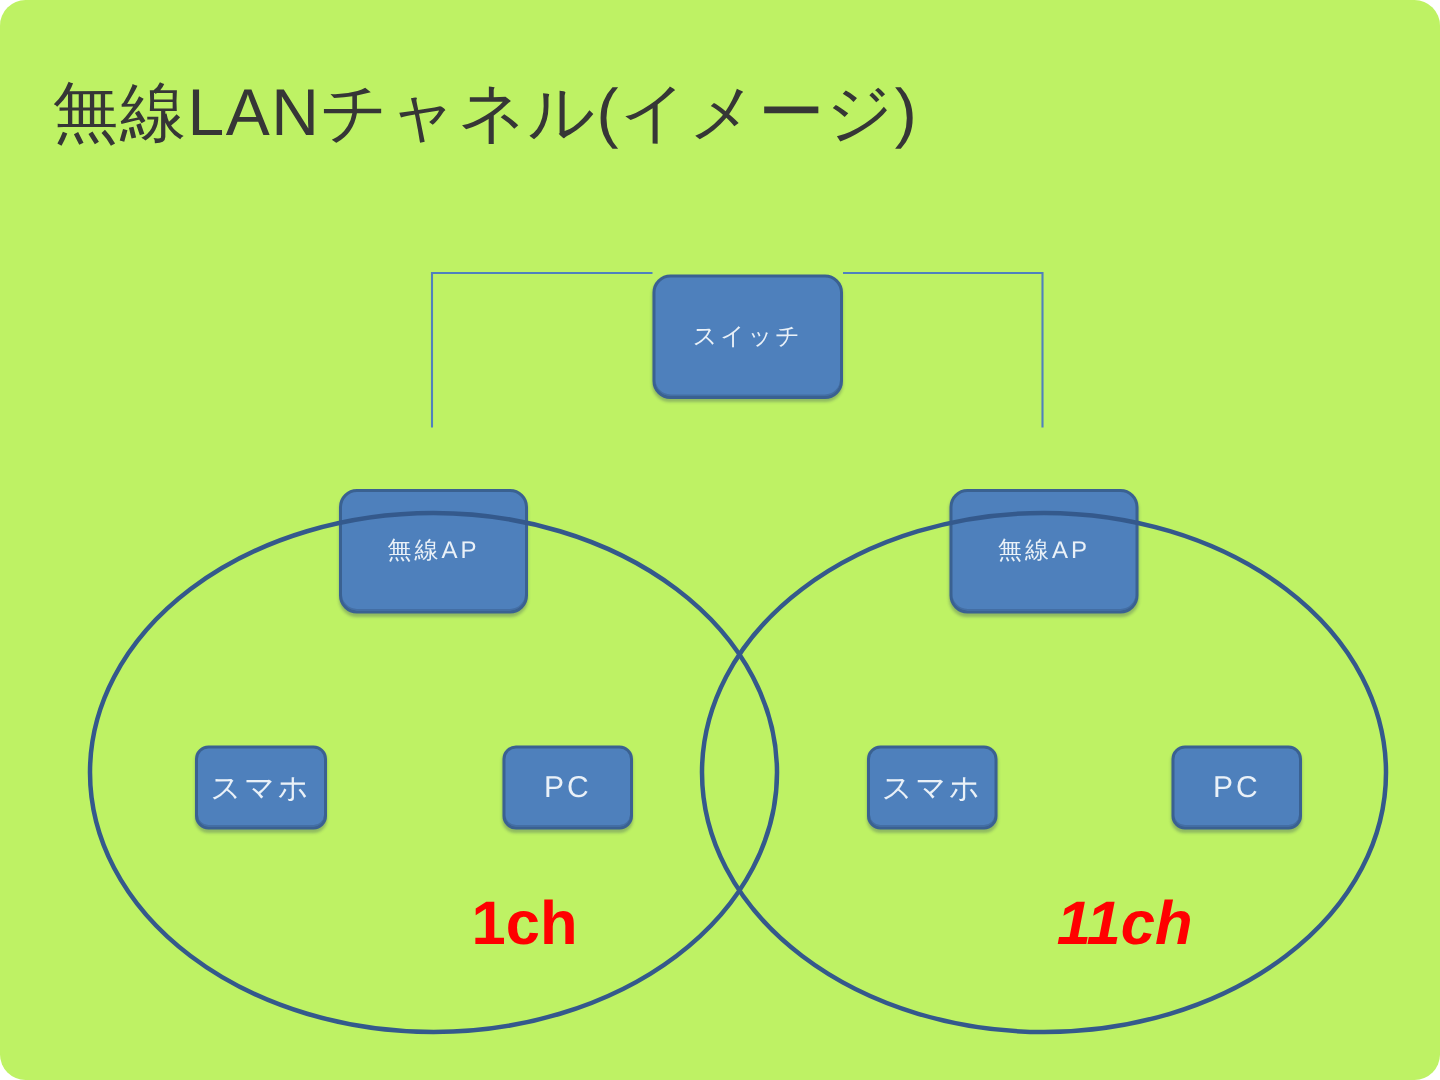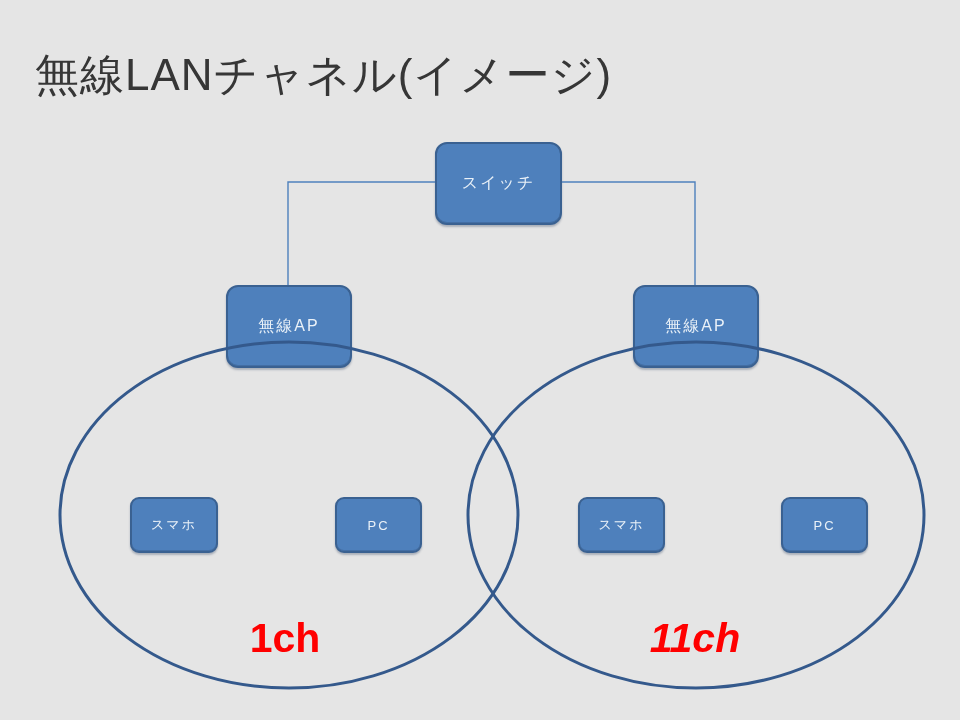--- a/index.html
+++ b/index.html
@@ -4,23 +4,24 @@
 <style>
   html, body {
     margin: 0;
     padding: 0;
     background: #ffffff;
   }
   .slide {
     position: relative;
     width: 960px;
     height: 720px;
-    background: #e5e5e5;
+    background: #bef264;
     overflow: hidden;
     font-family: "Liberation Sans", "DejaVu Sans", sans-serif;
+    border-radius: 17px;
   }
   .slide-title {
     position: absolute;
     left: 35px;
     top: 46px;
     font-size: 44px;
     font-weight: 300;
     color: var(--title-text, #363636);
     letter-spacing: 1px;
     white-space: nowrap;
@@ -34,44 +35,44 @@
     align-items: center;
     justify-content: center;
     color: var(--node-text, #eaf1f8);
     box-shadow: 0 2px 2px rgba(35, 55, 90, 0.30), inset 0 -1px 0 rgba(35, 55, 90, 0.25);
     white-space: nowrap;
   }
   .node-large {
     border-radius: 12px;
     font-size: 16px;
     letter-spacing: 2px;
+    margin-top: 41px;
   }
   .node-small {
     border-radius: 9px;
-    font-size: 13px;
+    font-size: 20px;
     letter-spacing: 2px;
   }
   #node-switch   { left: 435px; top: 142px; width: 127px; height: 83px; }
   #node-ap-left  { left: 226px; top: 285px; width: 126px; height: 83px; }
   #node-ap-right { left: 633px; top: 285px; width: 126px; height: 83px; }
   #node-phone-left  { left: 130px; top: 497px; width: 88px; height: 56px; }
   #node-pc-left     { left: 335px; top: 497px; width: 87px; height: 56px; }
   #node-phone-right { left: 578px; top: 497px; width: 87px; height: 56px; }
   #node-pc-right    { left: 781px; top: 497px; width: 87px; height: 56px; }
 
   .channel-label {
     position: absolute;
     width: 200px;
     top: 592px;
-    text-align: center;
+    text-align: right;
     font-size: 41px;
     font-weight: bold;
     color: var(--channel-label, #ff0000);
     letter-spacing: 0px;
-    margin-top: 23px;
   }
   #channel-left  { left: 185px; }
   #channel-right { left: 595px; font-style: italic; }
 
   svg.shape-overlay {
     position: absolute;
     left: 0;
     top: 0;
     width: 960px;
     height: 720px;

